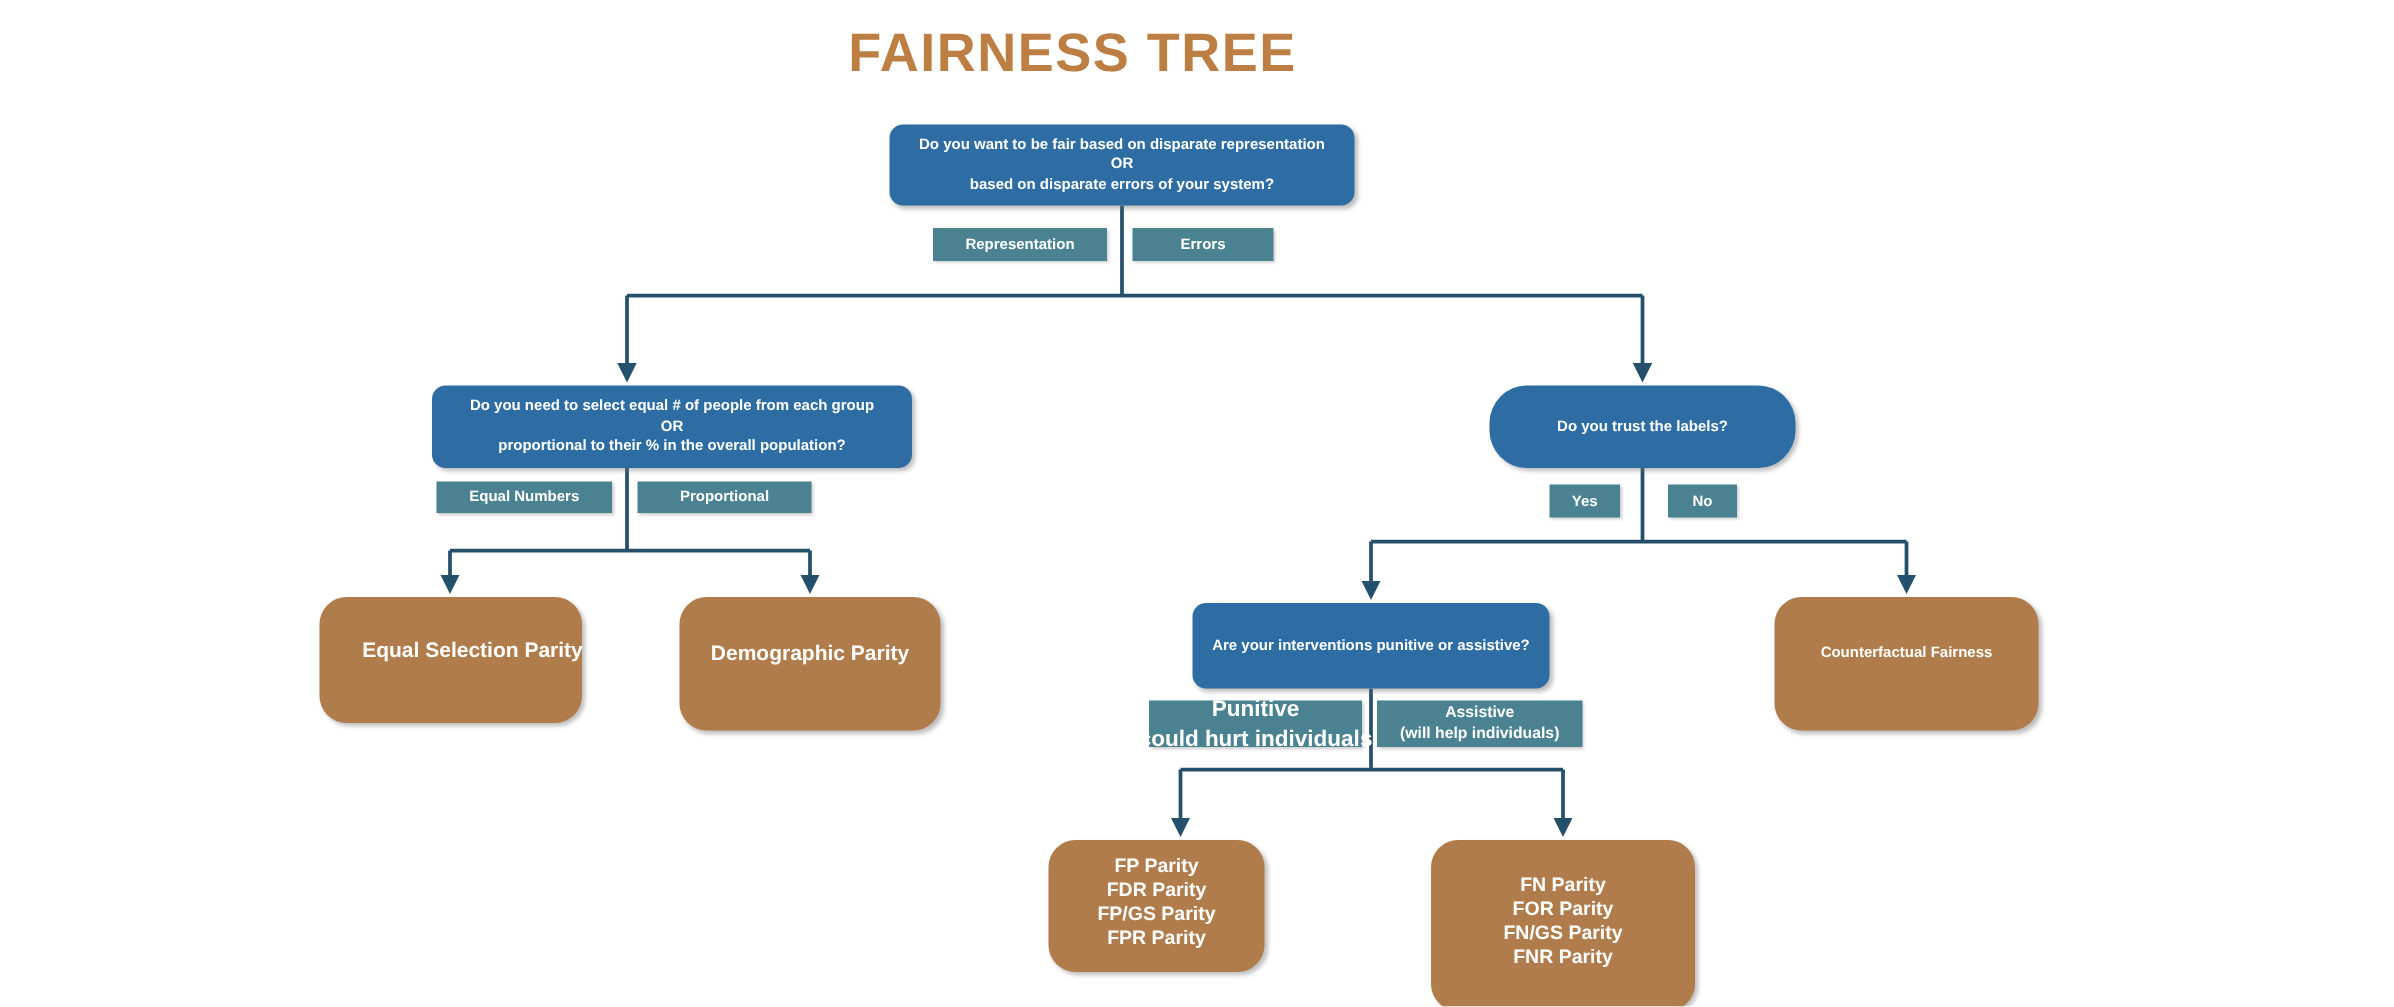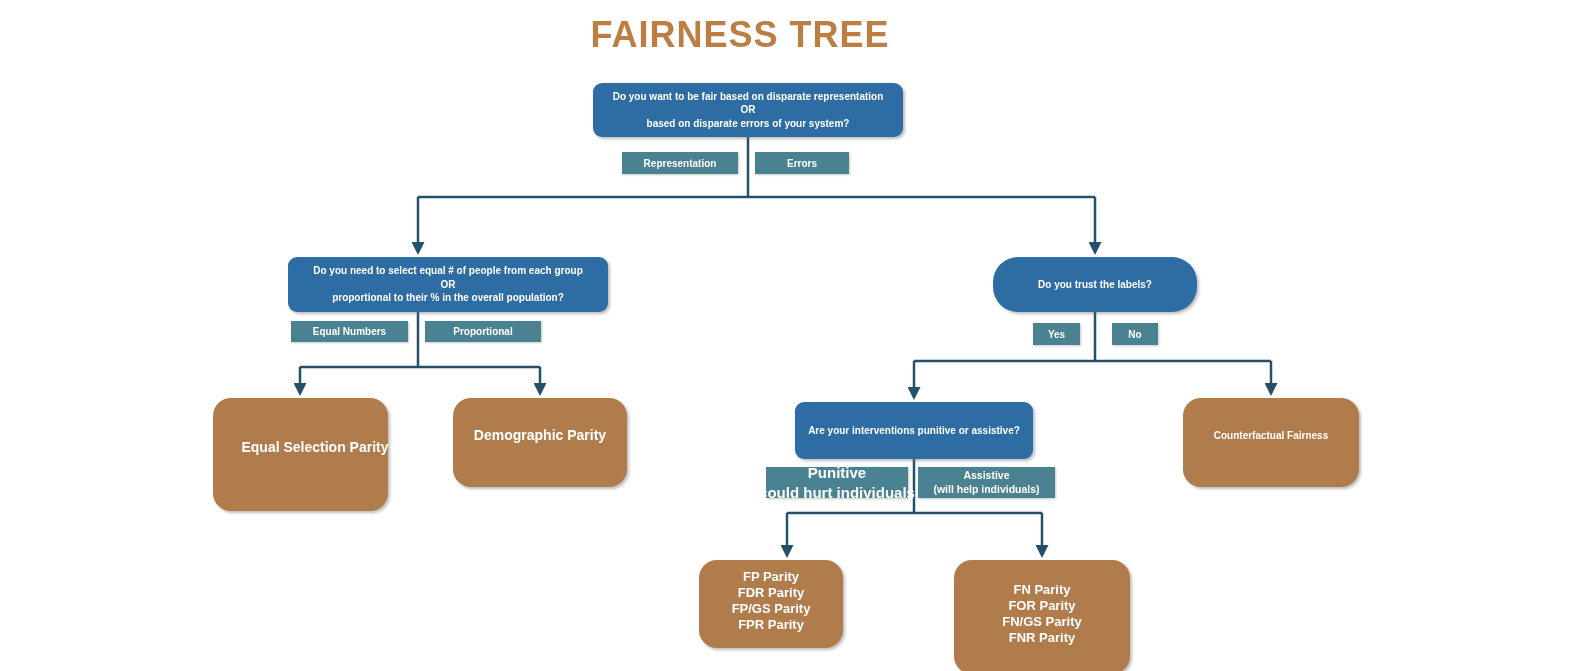--- a/index.html
+++ b/index.html
@@ -11,21 +11,21 @@
     font-family: "Liberation Sans", sans-serif;
     overflow: hidden;
   }
   .connectors {
     position: absolute;
     left: 0; top: 0;
     width: 1596px; height: 671px;
   }
   .title {
     position: absolute;
-    left: 740px;
+    left: 715px;
     top: 14px;
     transform: translateX(-50%);
     margin: 0;
     font-size: 36px;
     font-weight: bold;
     letter-spacing: 1px;
     color: #bd7e43;
     white-space: pre;
   }
   .node {
@@ -108,21 +108,21 @@
   <div class="node question" style="left:288px;top:257px;width:320px;height:55px;">Do you need to select equal # of people from each group
 OR
 proportional to their % in the overall population?</div>
   <div class="node branch-label" style="left:291px;top:321px;width:117px;height:21px;">Equal Numbers</div>
   <div class="node branch-label" style="left:425px;top:321px;width:116px;height:21px;">Proportional</div>
 
   <div class="node question" style="left:993px;top:257px;width:204px;height:55px;border-radius:25px;">Do you trust the labels?</div>
   <div class="node branch-label" style="left:1033px;top:323px;width:47px;height:22px;">Yes</div>
   <div class="node branch-label" style="left:1112px;top:323px;width:46px;height:22px;">No</div>
 
-  <div class="node leaf single" style="left:213px;top:398px;width:175px;height:113px;padding-left:29px;">Equal Selection Parity</div>
+  <div class="node leaf single" style="left:213px;top:398px;width:175px;height:84px;padding-left:29px;">Equal Selection Parity</div>
   <div class="node leaf single" style="left:453px;top:398px;width:174px;height:89px;">Demographic Parity</div>
 
   <div class="node question" style="left:795px;top:402px;width:238px;height:57px;">Are your interventions punitive or assistive?</div>
   <div class="node branch-label" style="left:766px;top:467px;width:142px;height:31px;font-size:15px;">Punitive
 (could hurt individuals)</div>
   <div class="node branch-label" style="left:918px;top:467px;width:137px;height:31px;font-size:10.5px;">Assistive
 (will help individuals)</div>
 
   <div class="node leaf single" style="left:1183px;top:398px;width:176px;height:89px;font-size:10px;">Counterfactual Fairness</div>
 

